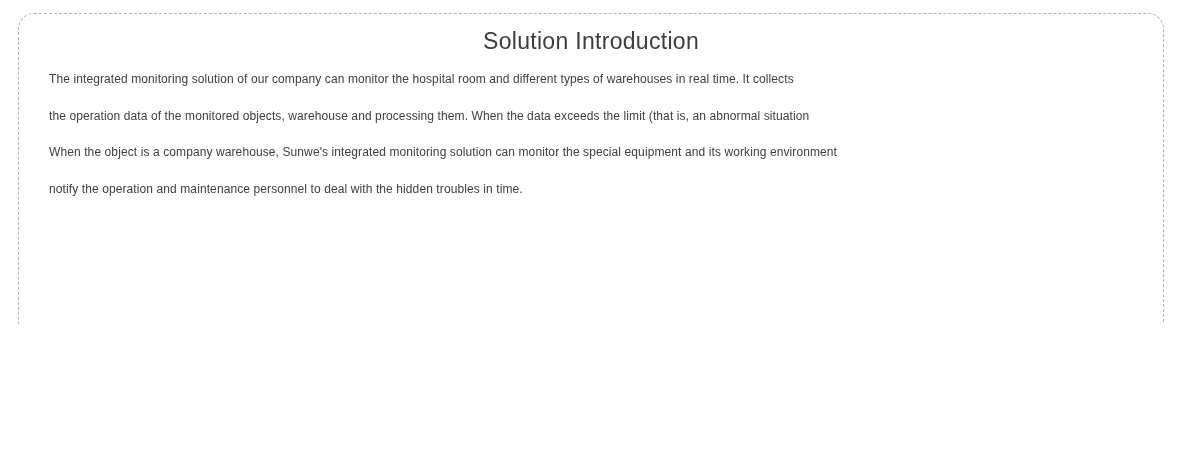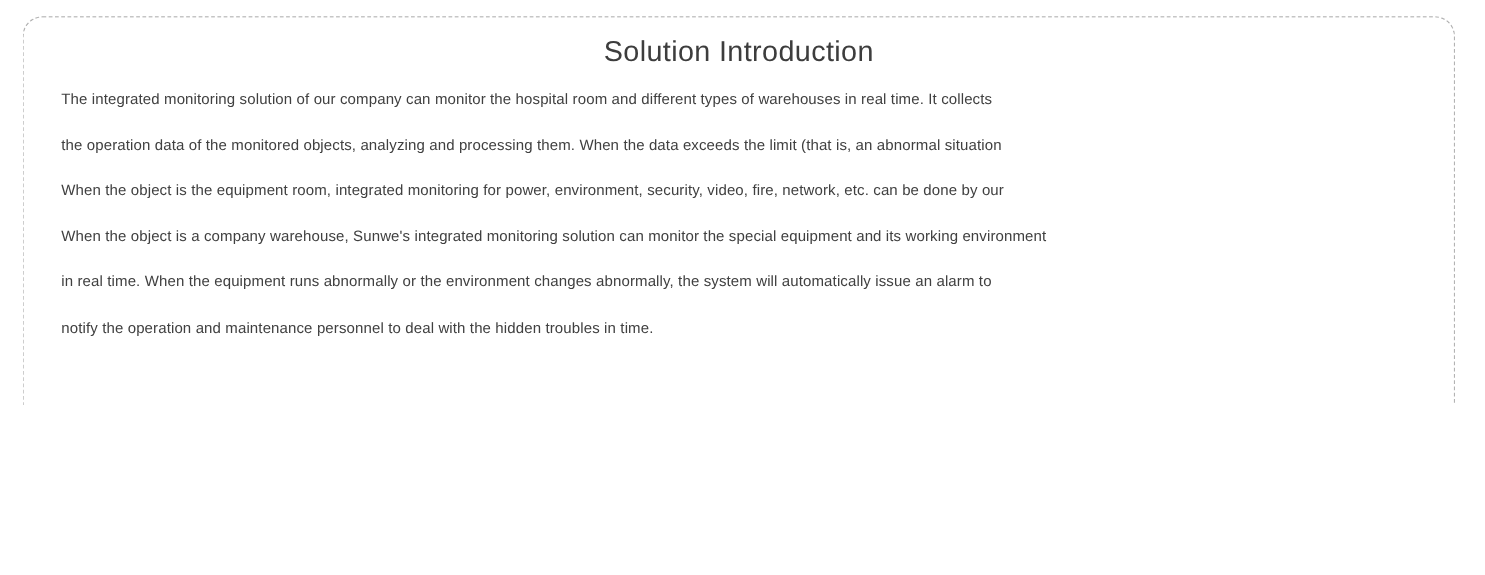--- a/index.html
+++ b/index.html
@@ -51,25 +51,23 @@
 </style>
 </head>
 <body>
 
 <div class="page">
   <div class="panel">
     <h1 class="title">Solution Introduction</h1>
     <div class="content">
         <div class="paragraph">
           <div class="line">The integrated monitoring solution of our company can monitor the hospital room and different types of warehouses in real time. It collects</div>
-          <div class="line">the operation data of the monitored objects, analyzing and processing them. When the data exceeds the limit (that is, an abnormal situation</div>
+          <div class="line">the operation data of the monitored objects, warehouse and processing them. When the data exceeds the limit (that is, an abnormal situation</div>
         </div>
         <div class="paragraph">
-          <div class="line">When the object is the equipment room, integrated monitoring for power, environment, security, video, fire, network, etc. can be done by our</div>
         </div>
         <div class="paragraph">
           <div class="line">When the object is a company warehouse, Sunwe's integrated monitoring solution can monitor the special equipment and its working environment</div>
-          <div class="line">in real time. When the equipment runs abnormally or the environment changes abnormally, the system will automatically issue an alarm to</div>
           <div class="line">notify the operation and maintenance personnel to deal with the hidden troubles in time.</div>
         </div>
       </div>
   </div>
 </div>
 
 </body></html>

